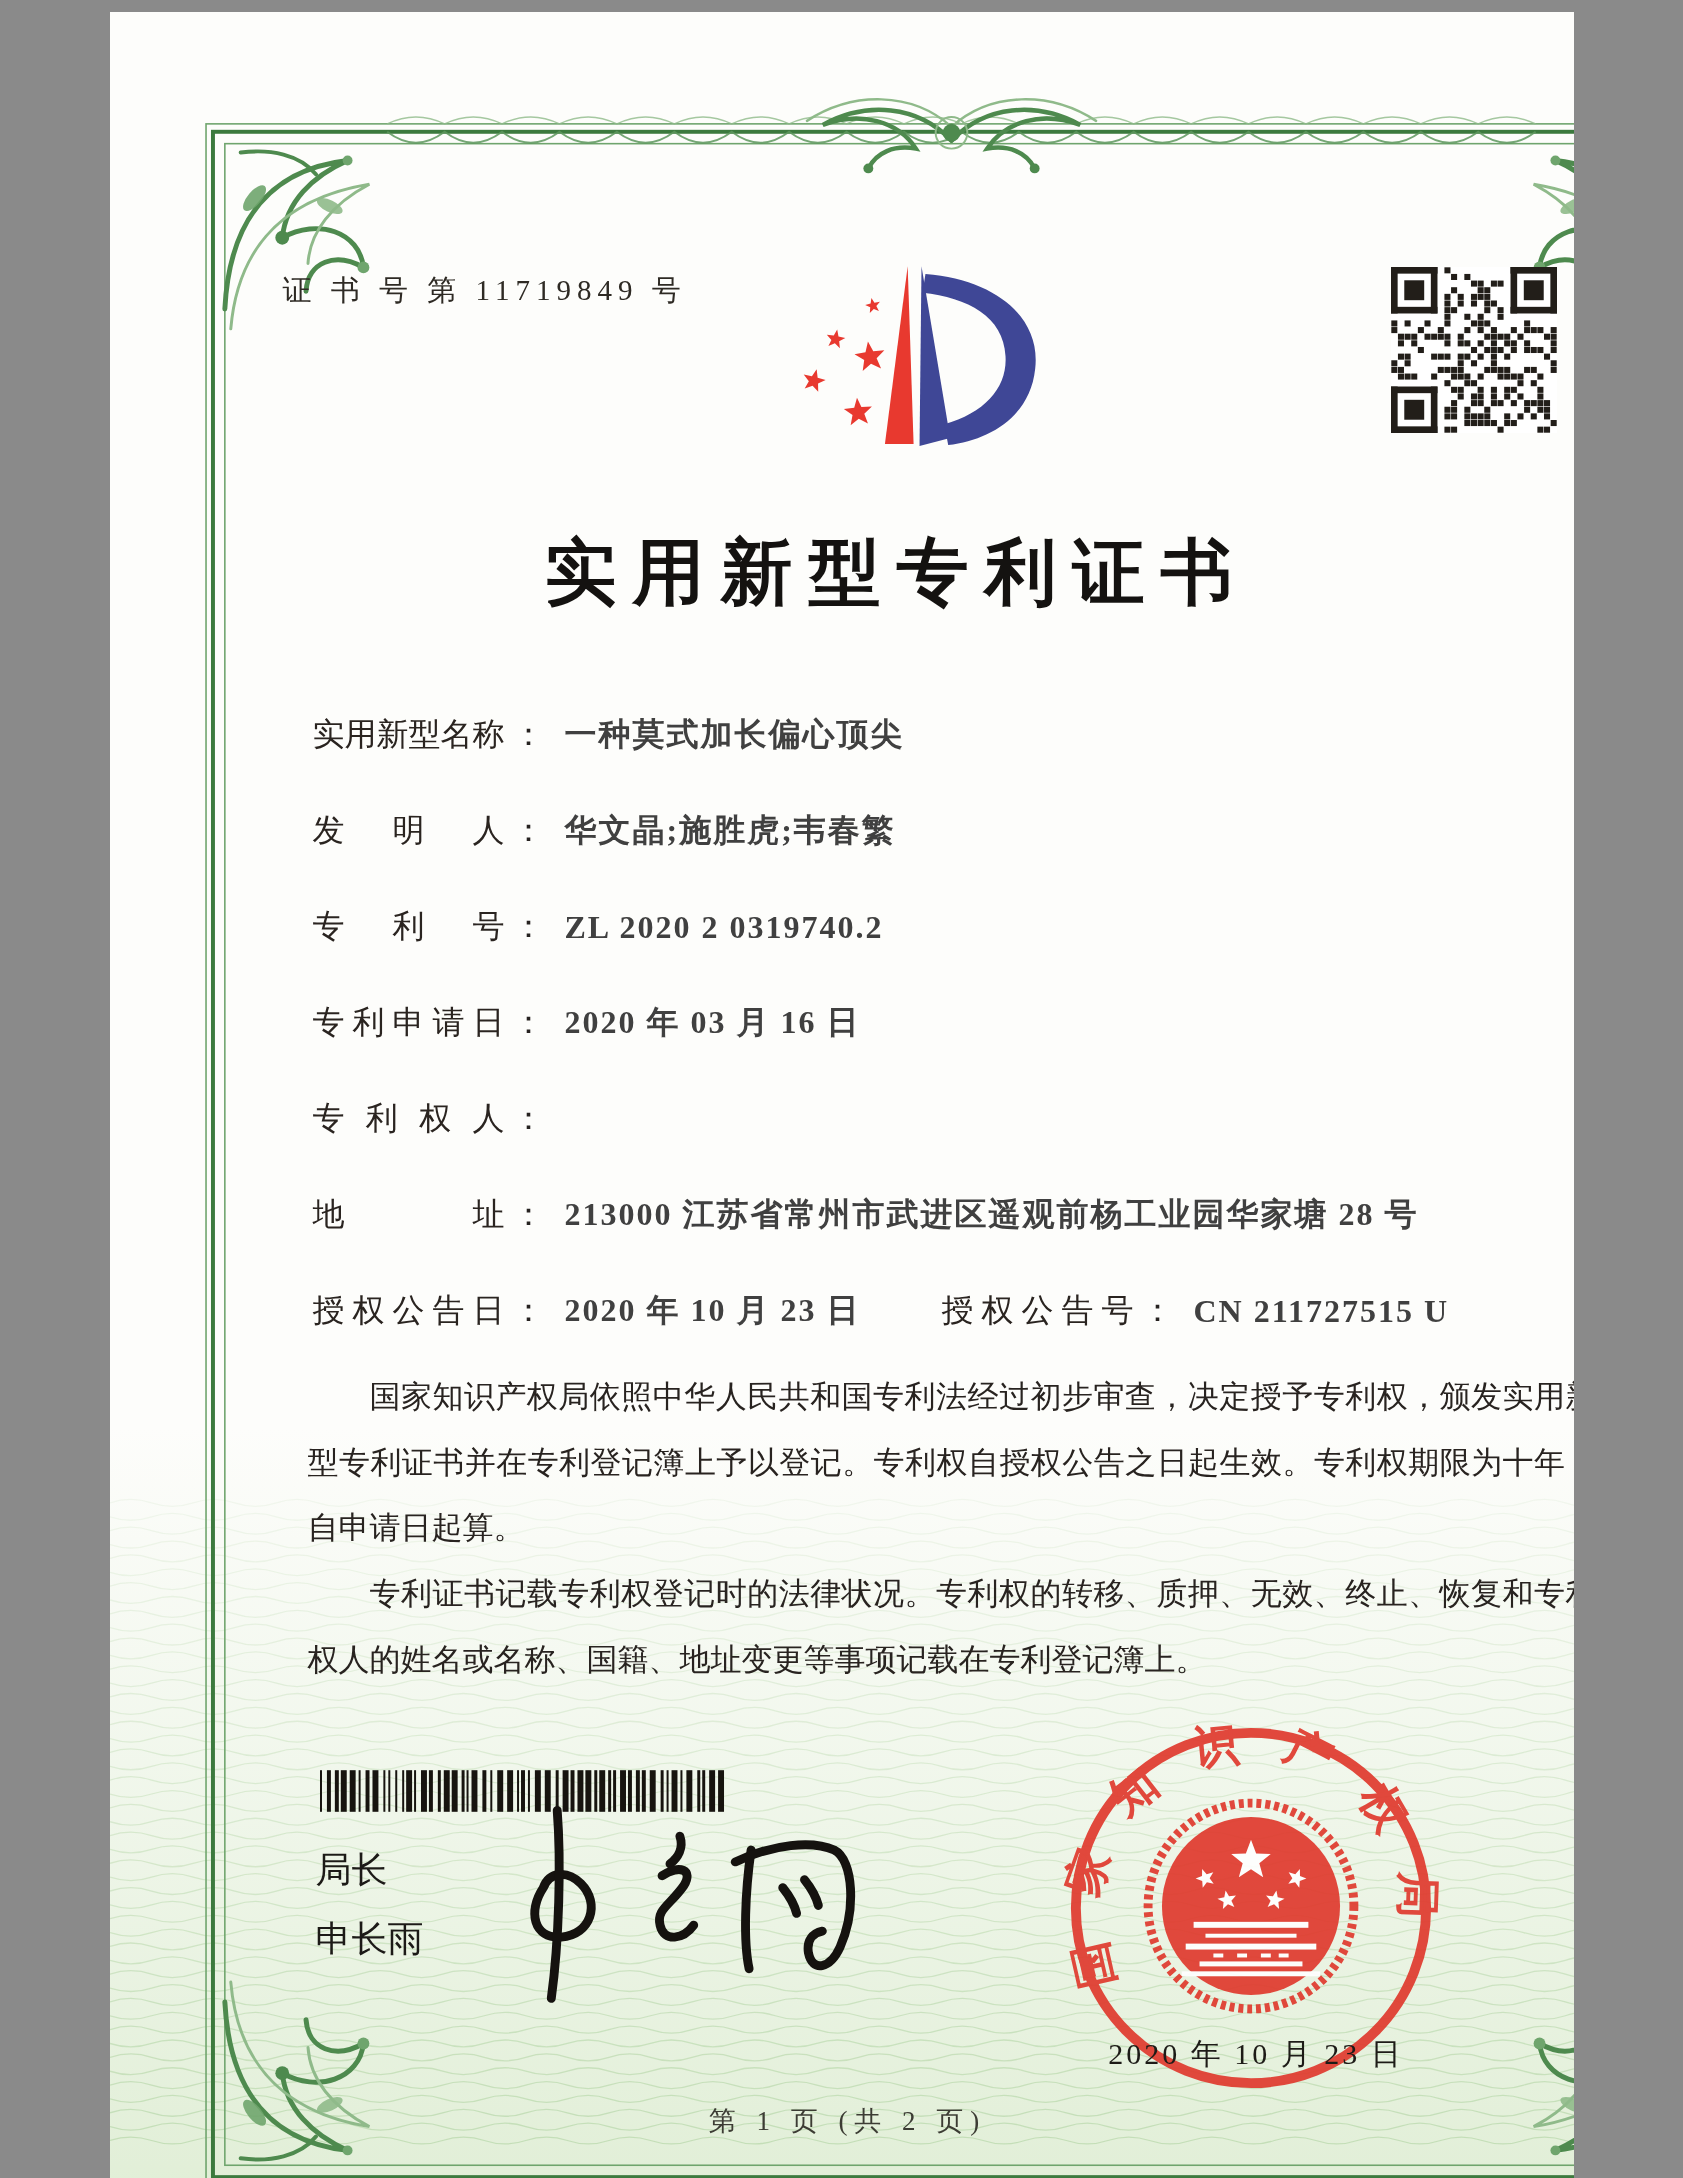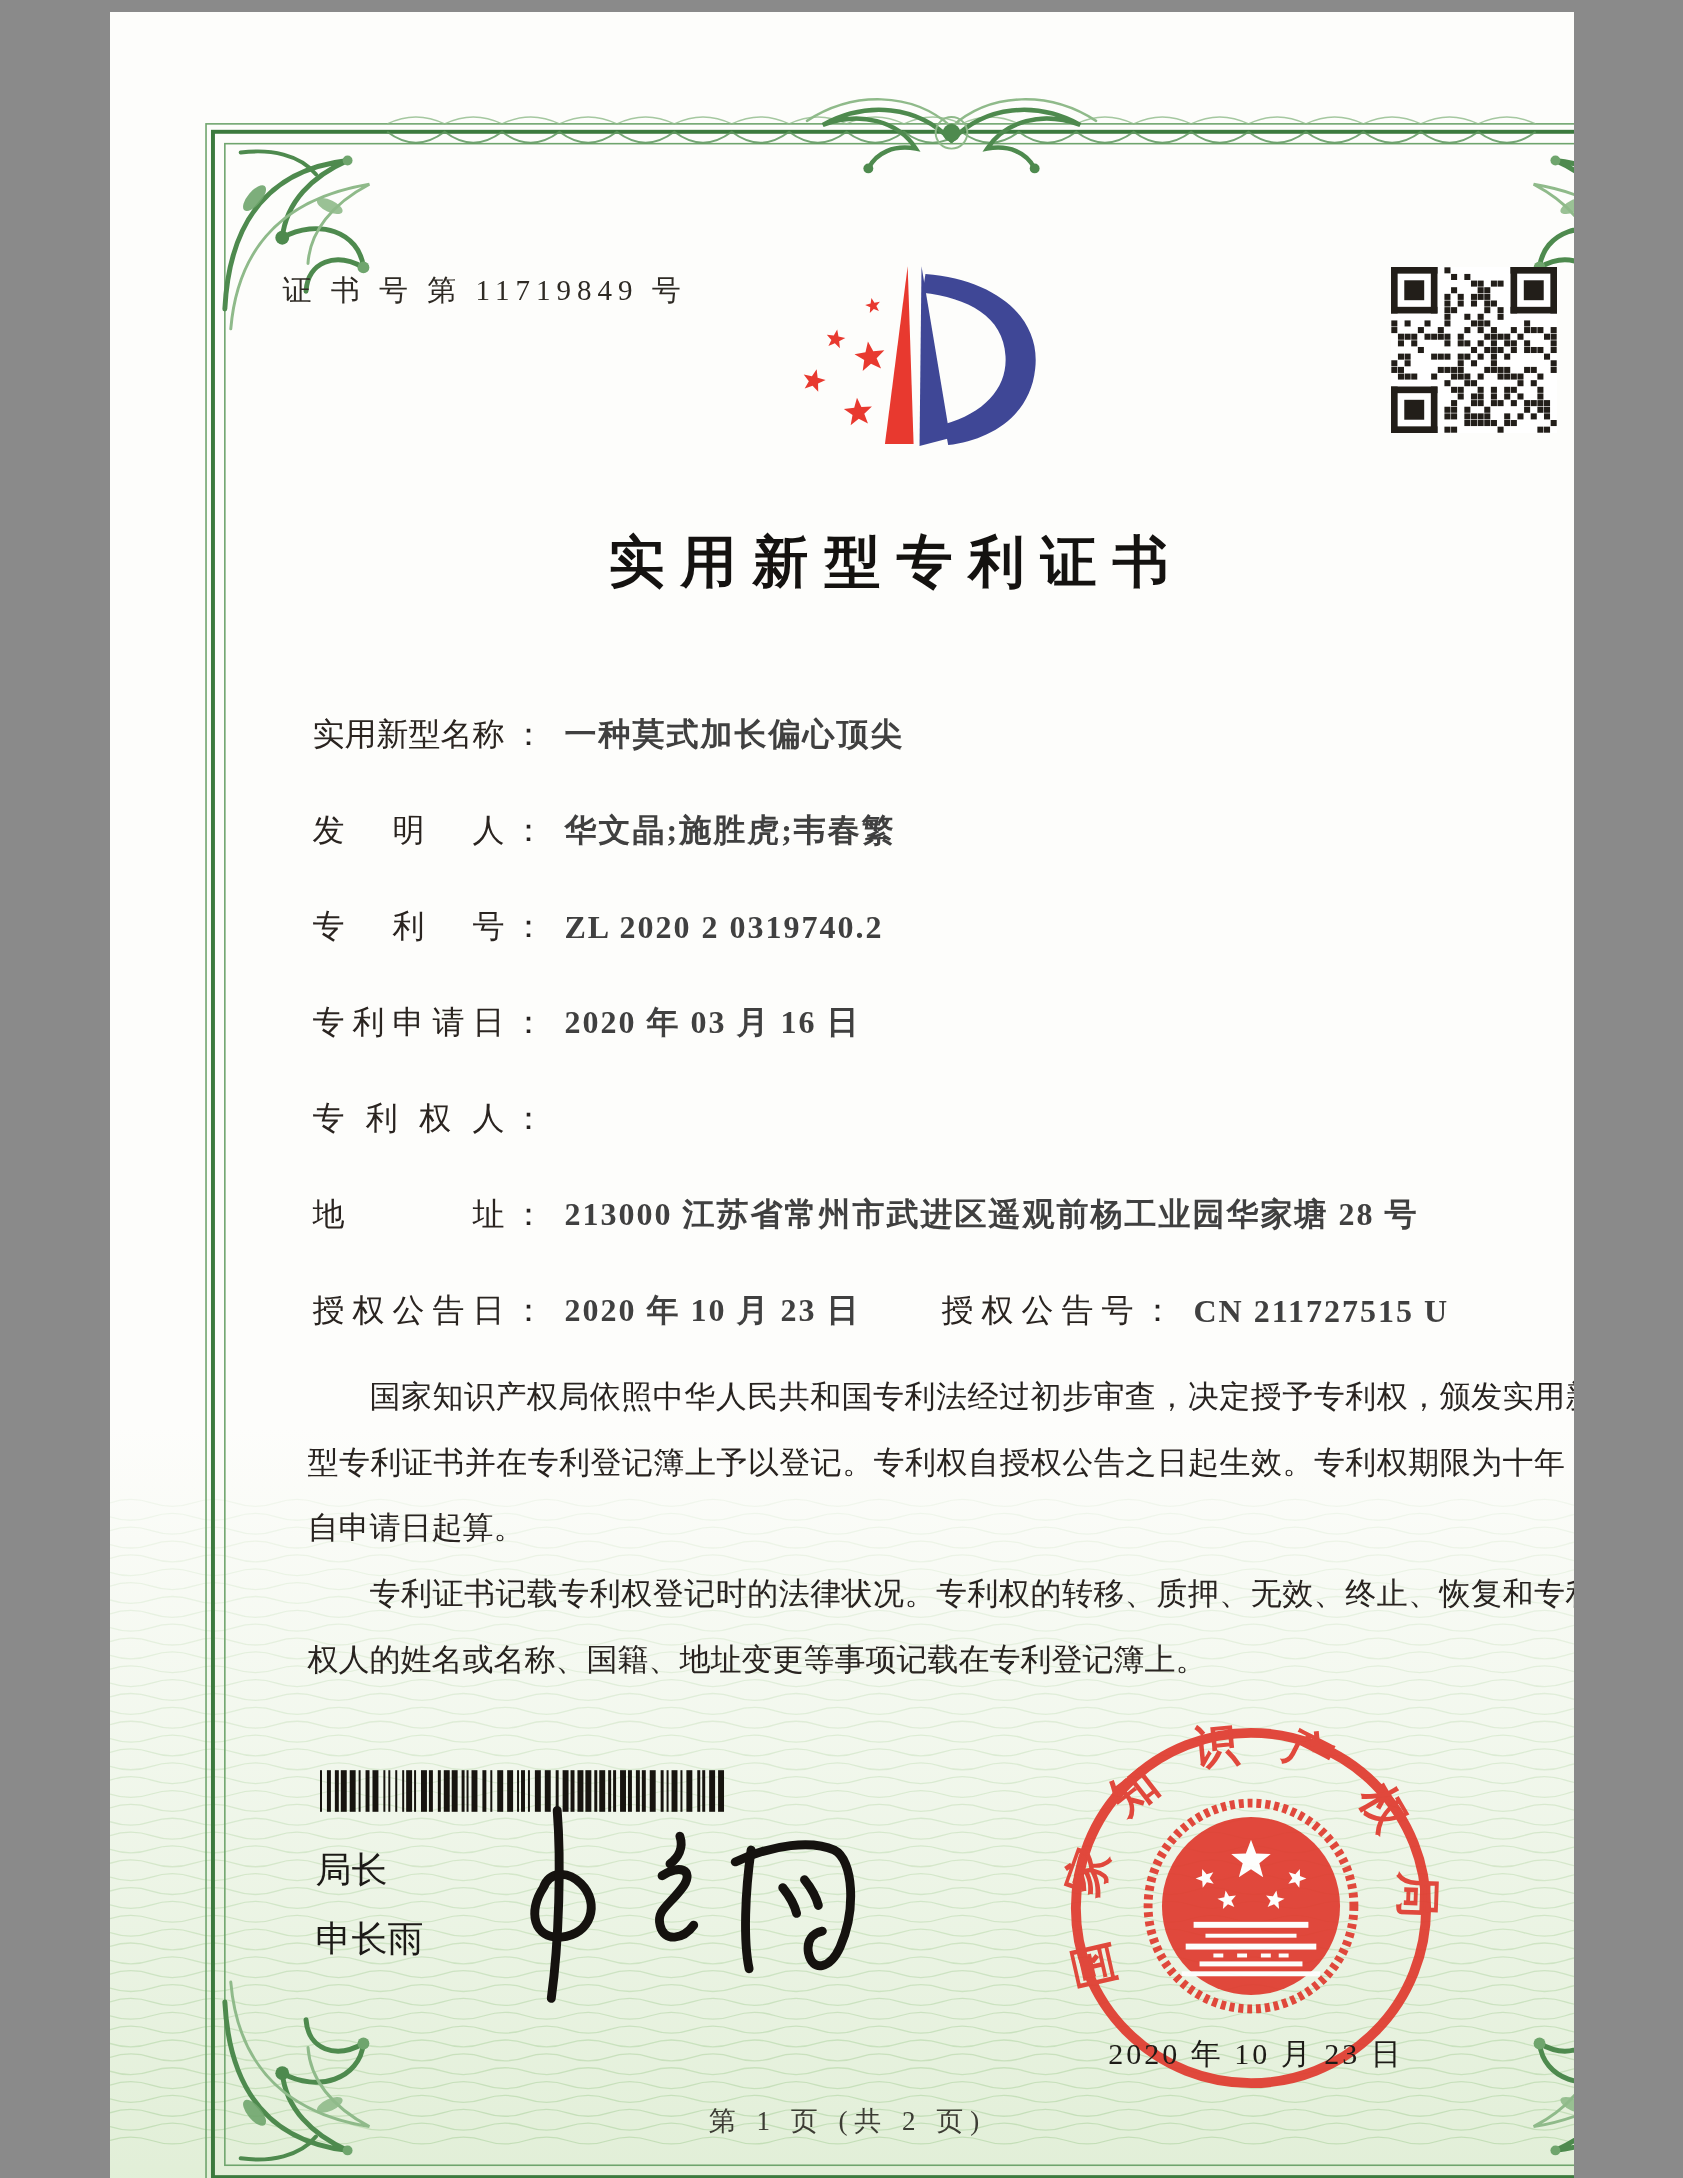--- a/index.html
+++ b/index.html
@@ -16,21 +16,21 @@
   
   #frame{left:0;top:0;}
   
   #certno{left:173px;top:259px;font-size:29px;letter-spacing:6px;color:#2e2a24;}
   
   #logo{left:686px;top:248px;}
   
   #qr{left:1281px;top:255px;}
   
   #title{left:0;top:513px;width:1574px;text-align:center;
-    font-size:56px;font-weight:bold;letter-spacing:16px;color:#141210;}
+    font-size:72px;font-weight:bold;letter-spacing:16px;color:#141210;}
   
   #fields{left:203px;top:675px;width:1287px;}
   .frow{height:96px;display:flex;align-items:center;font-size:32px;white-space:nowrap;gap:6px;}
   .flabel{display:inline-block;width:192px;text-align:justify;text-align-last:justify;color:#2a2420;}
   .fcolon{margin:0 14px 0 2px;}
   .fvalue{letter-spacing:2px;color:#404040;font-weight:bold;}
   .grant-gap{display:inline-block;width:69px;}
   
   #paras{left:198px;top:1352px;width:1289px;font-size:31px;line-height:2.12;
     text-align:justify;color:#282320;}

